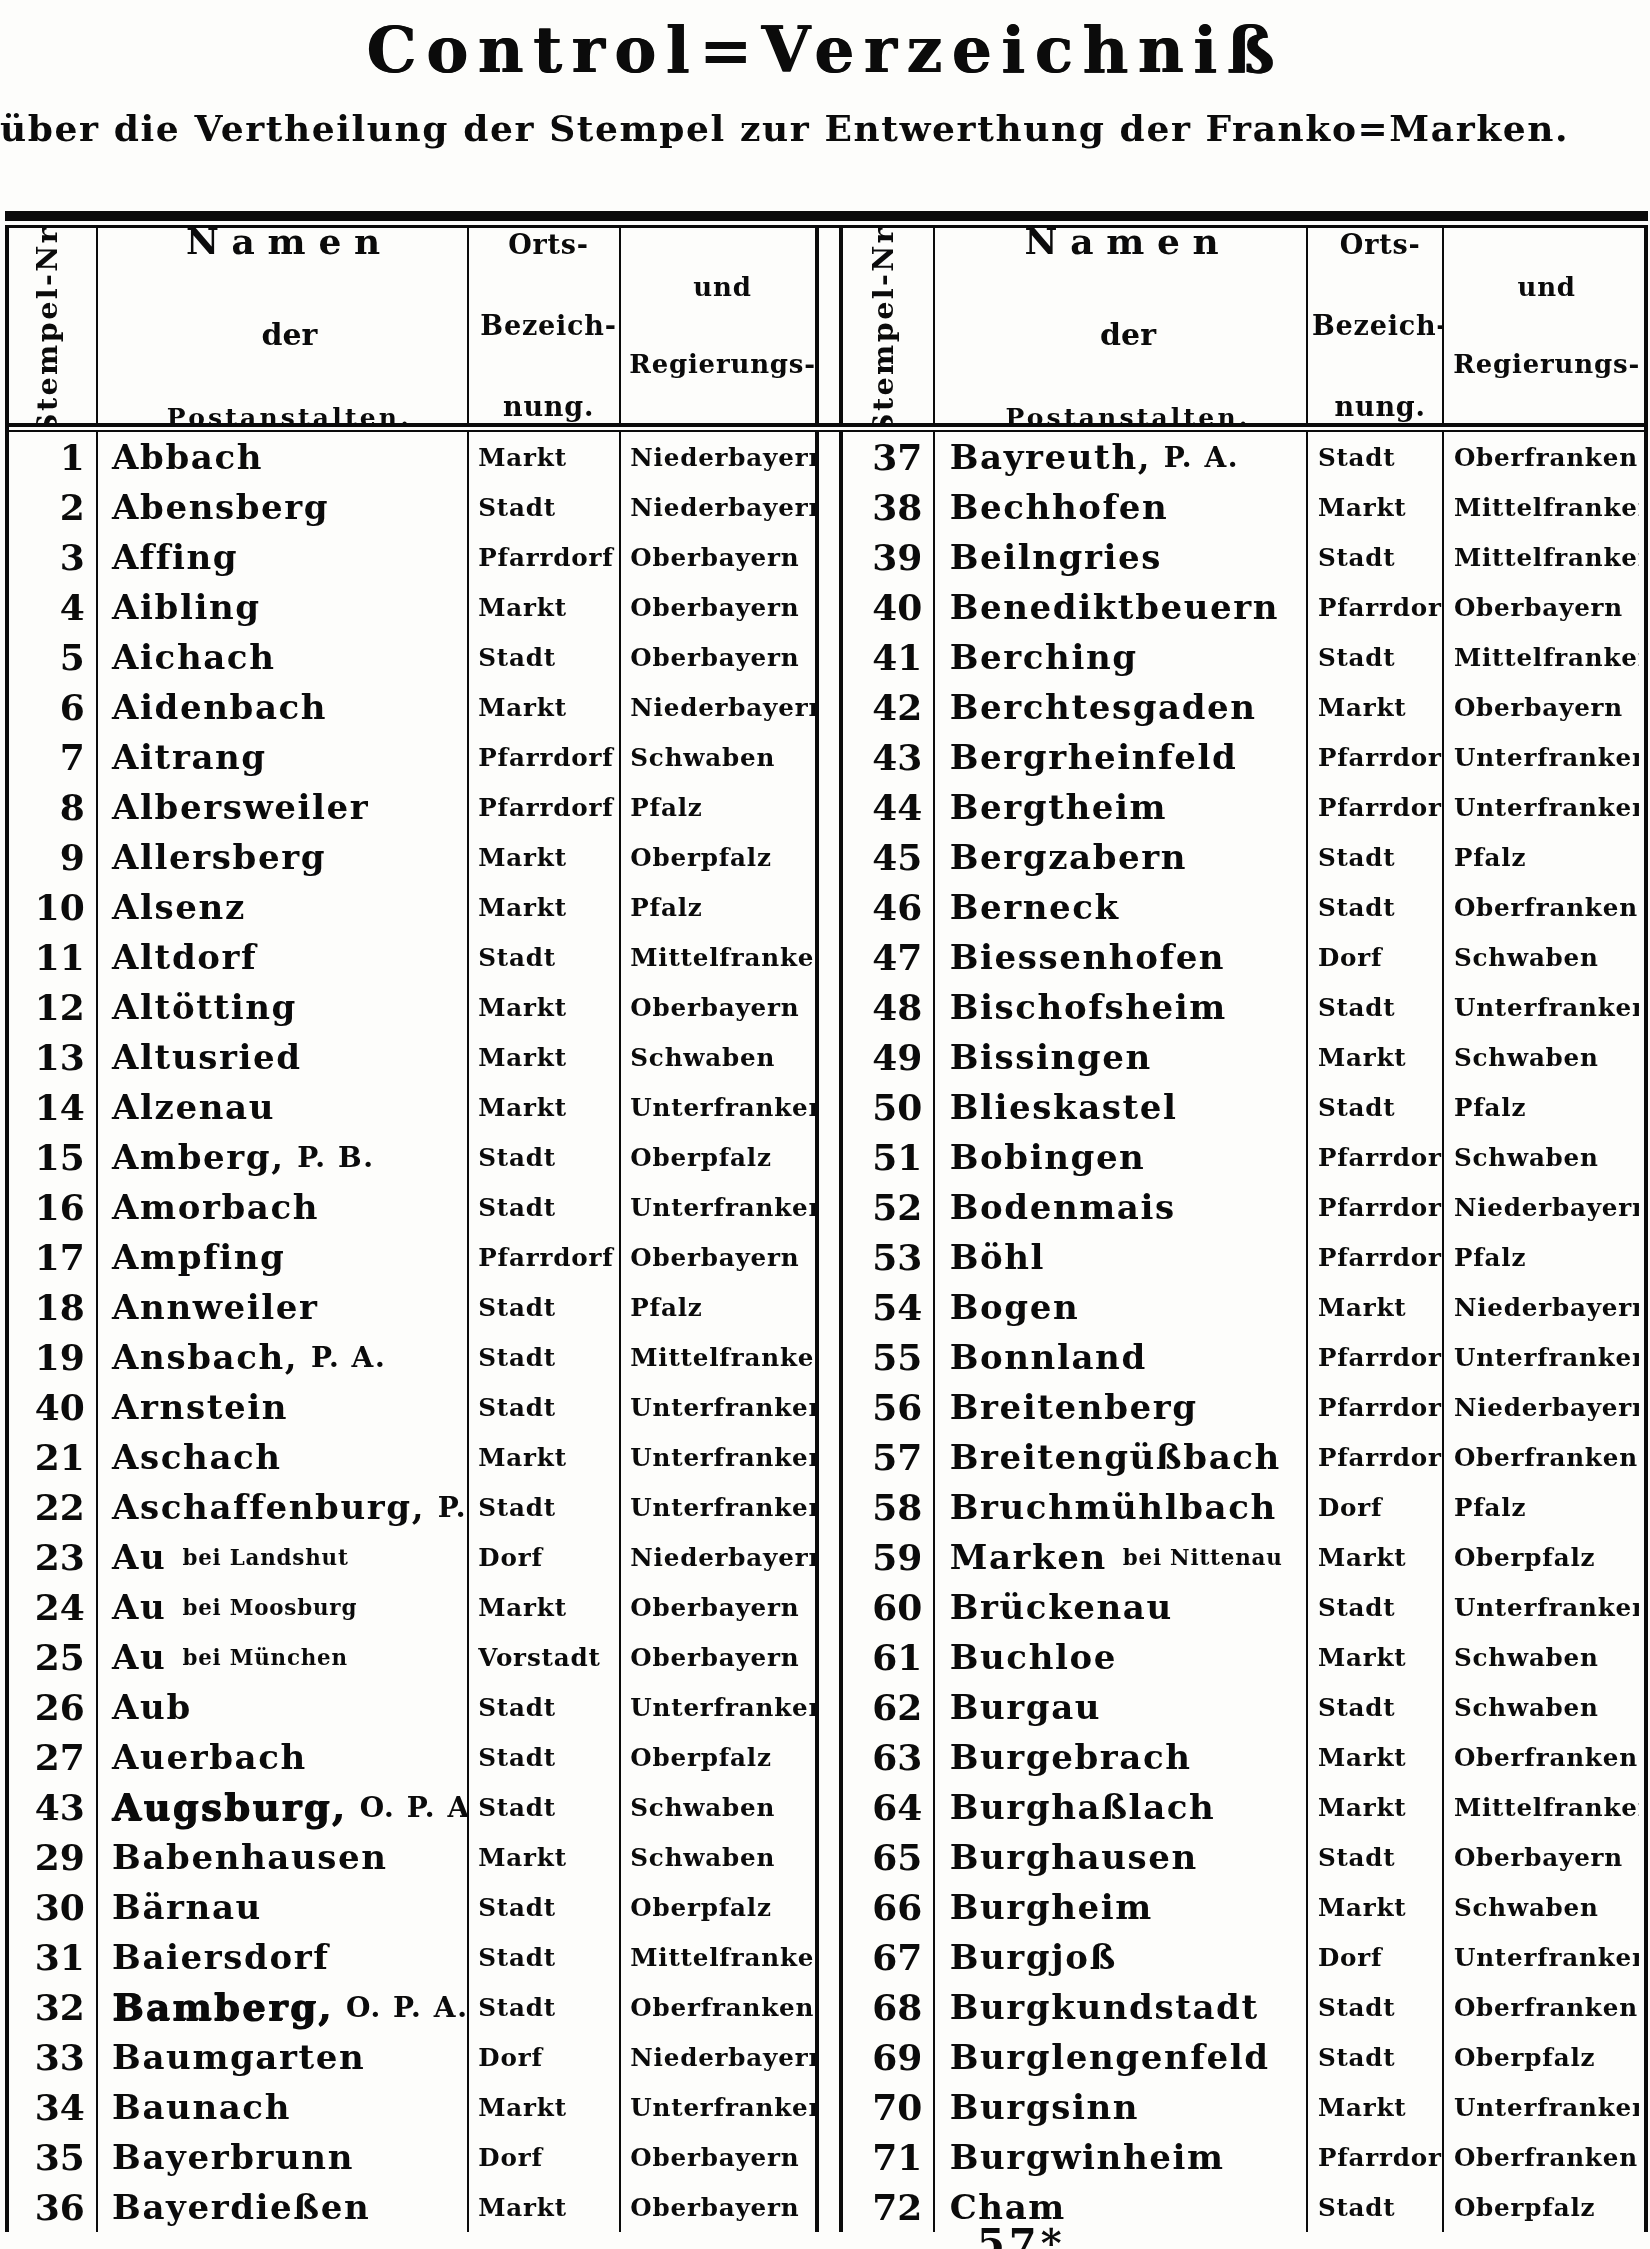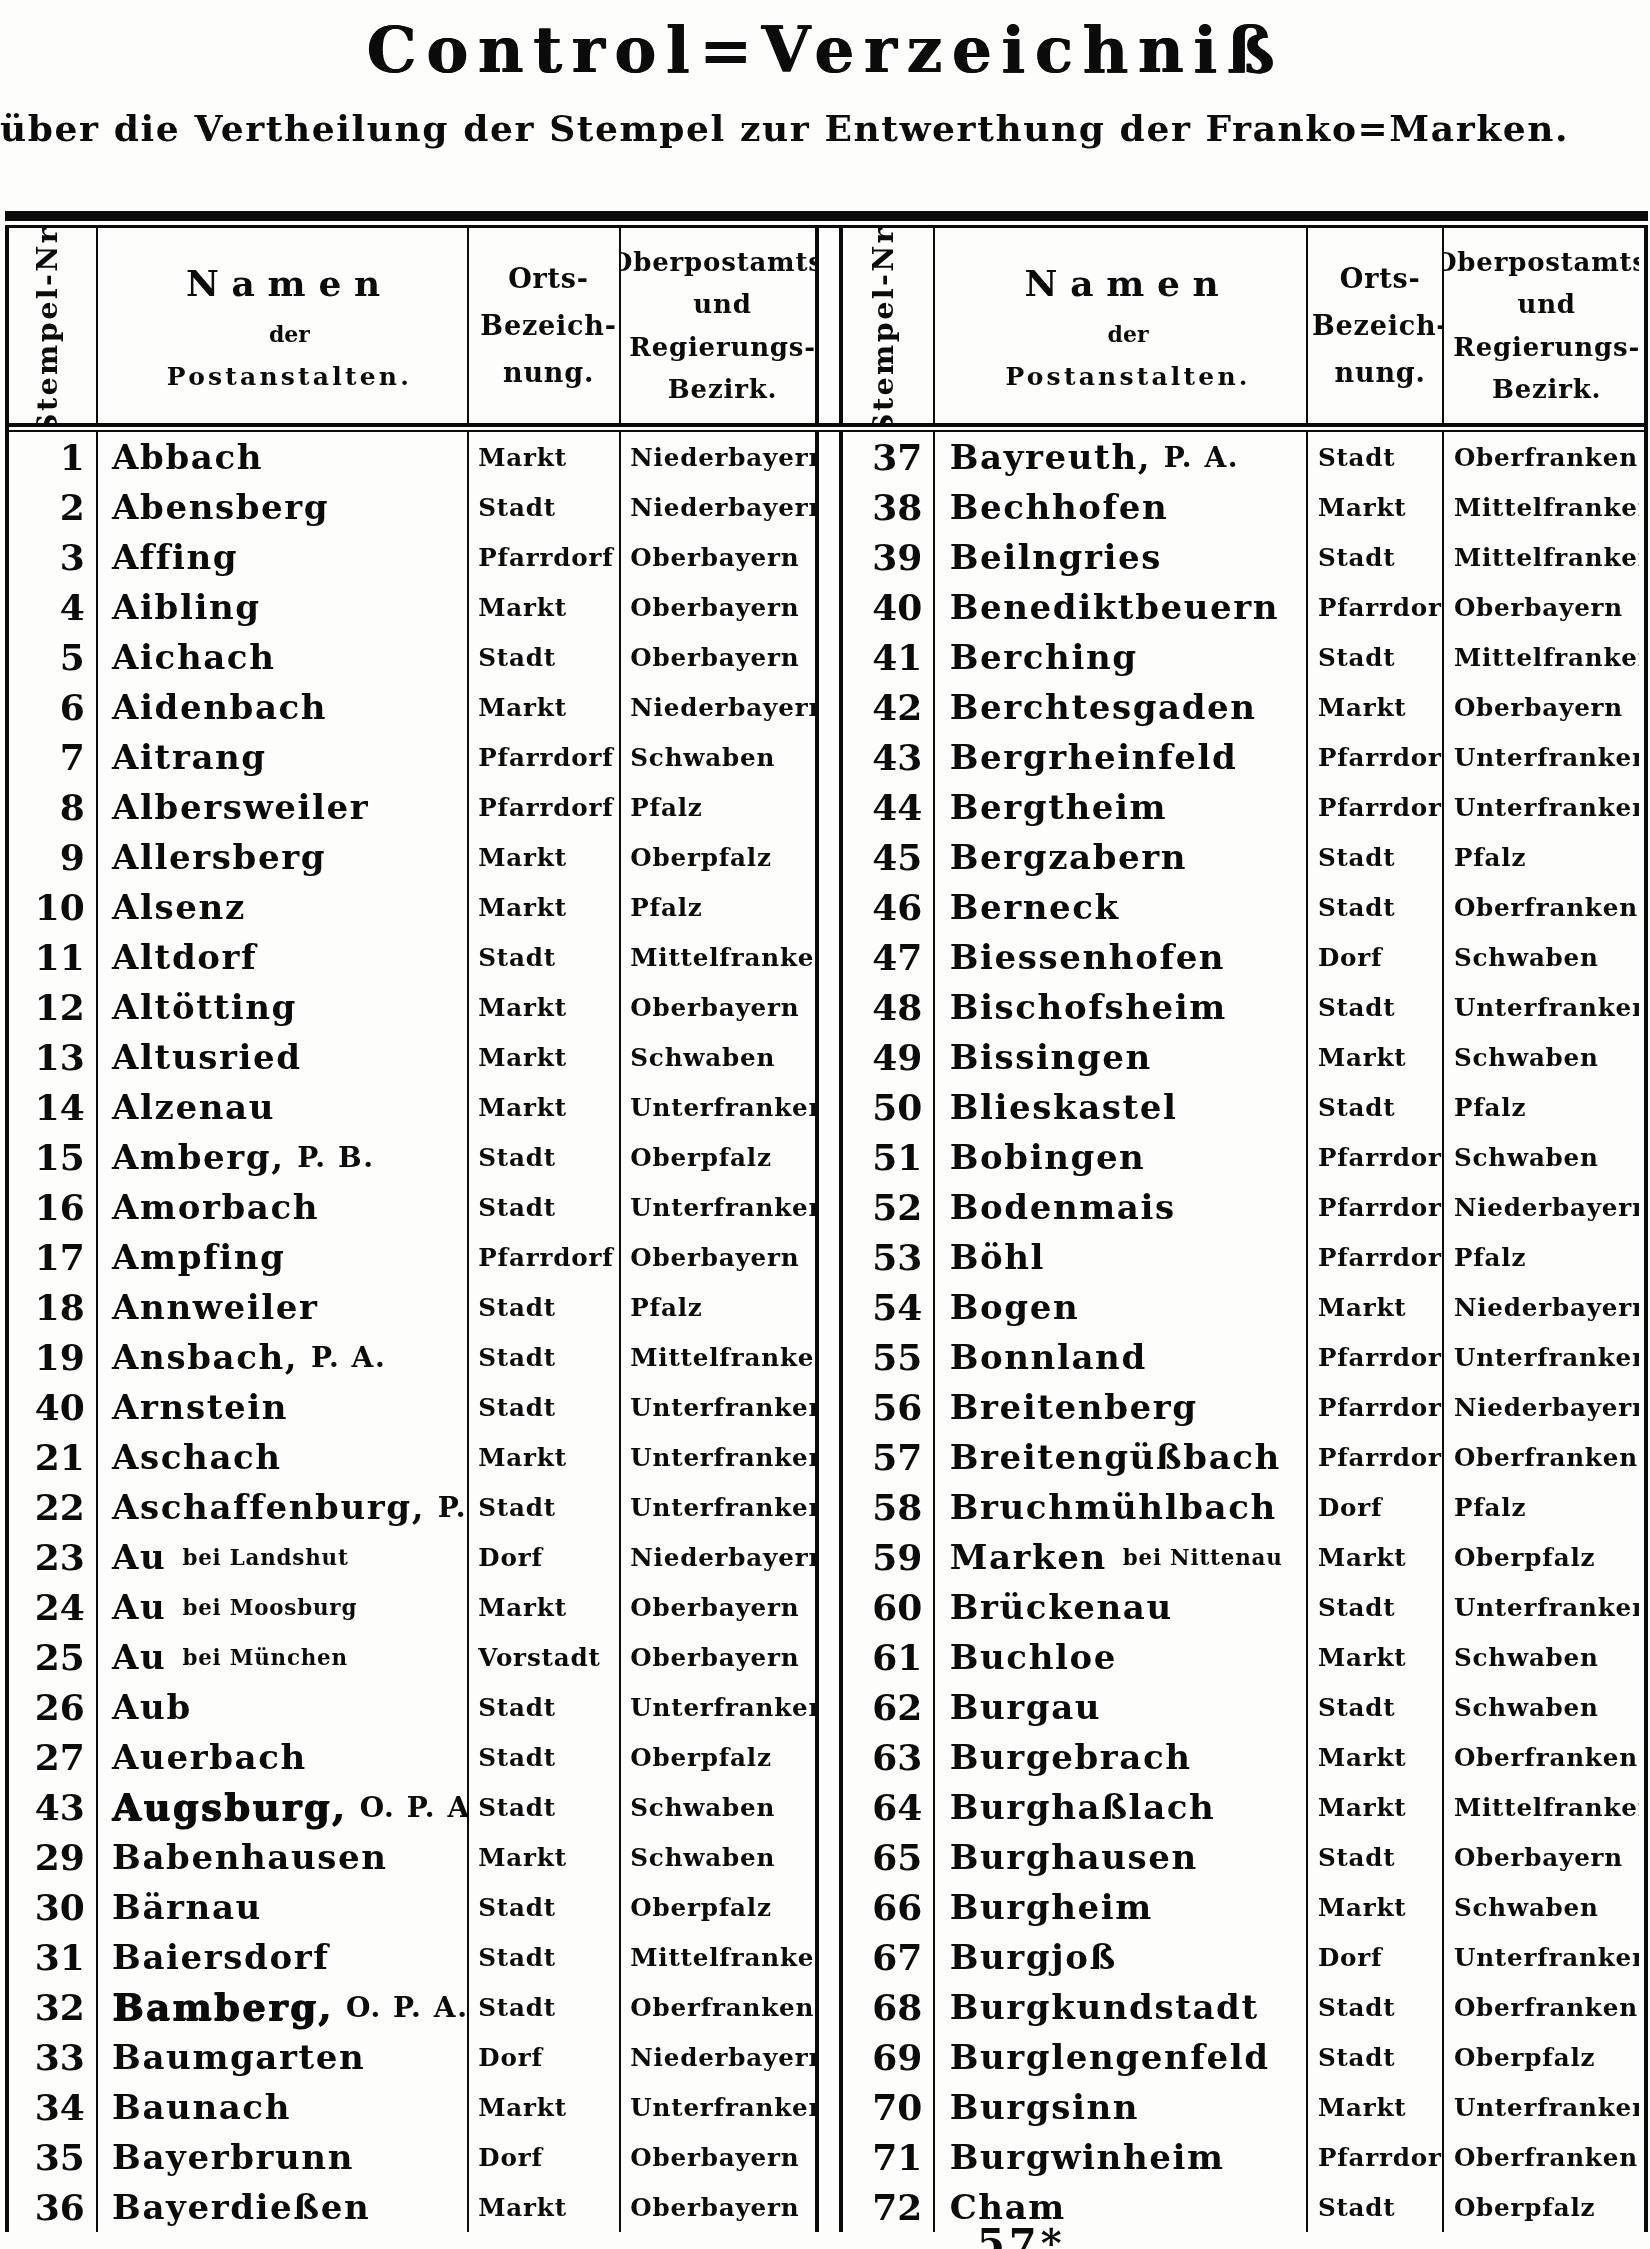--- a/index.html
+++ b/index.html
@@ -41,27 +41,27 @@
   .c0,.c1,.c2,.c5,.c6,.c7{ border-right:2.4px solid var(--ink); }
   .c4{ border-left:4.8px solid var(--ink); border-right:4.8px solid var(--ink); }
   .c0,.c5{ justify-content:flex-end; padding-right:11px; font-size:36px; font-weight:bold; }
   .c1,.c6{ padding-left:14.3px; }
   .c2,.c3,.c7,.c8{ padding-left:9.5px; font-size:24.6px; font-weight:bold; letter-spacing:0.8px; }
   .nm{ font-size:34px; font-weight:bold; letter-spacing:1.6px; }
   .nm.hv{ font-size:37px; letter-spacing:2.4px; text-shadow:1.1px 0 0 currentColor,0 0.6px 0 currentColor; }
   .sfx{ font-size:28px; font-weight:bold; margin-left:12.7px; letter-spacing:1.6px;text-align:right; }
   .sub{ font-size:21.4px; font-weight:bold; margin-left:16px; letter-spacing:0.8px; }
   
-  .hc{ flex-direction:column; justify-content:center; text-align:center; font-weight:bold; }
+  .hc{ flex-direction:column; justify-content:center; text-align:center; font-weight:bold;gap:34px; }
   .vert{
     writing-mode:vertical-rl; transform:rotate(180deg);
     font-size:28.6px; font-weight:bold; letter-spacing:2.4px;
   }
   .hl-big{ font-size:36px; letter-spacing:12.7px; line-height:1.7; }
-  .hl-mid{ font-size:22px; line-height:1.9; }
+  .hl-mid{ font-size:30px; line-height:1.9; }
   .hl-big2{ font-size:25px; letter-spacing:3.2px; line-height:1.7; }
   .hl-orts{ font-size:27px; line-height:1.75; }
   .hl-bez{ font-size:26px; line-height:1.62; }
   .pagenum{
     position:absolute; left:977px; top:2219px;
     font-size:40px; font-weight:bold; letter-spacing:4px;
   }
 </style>
 </head>
 <body>

